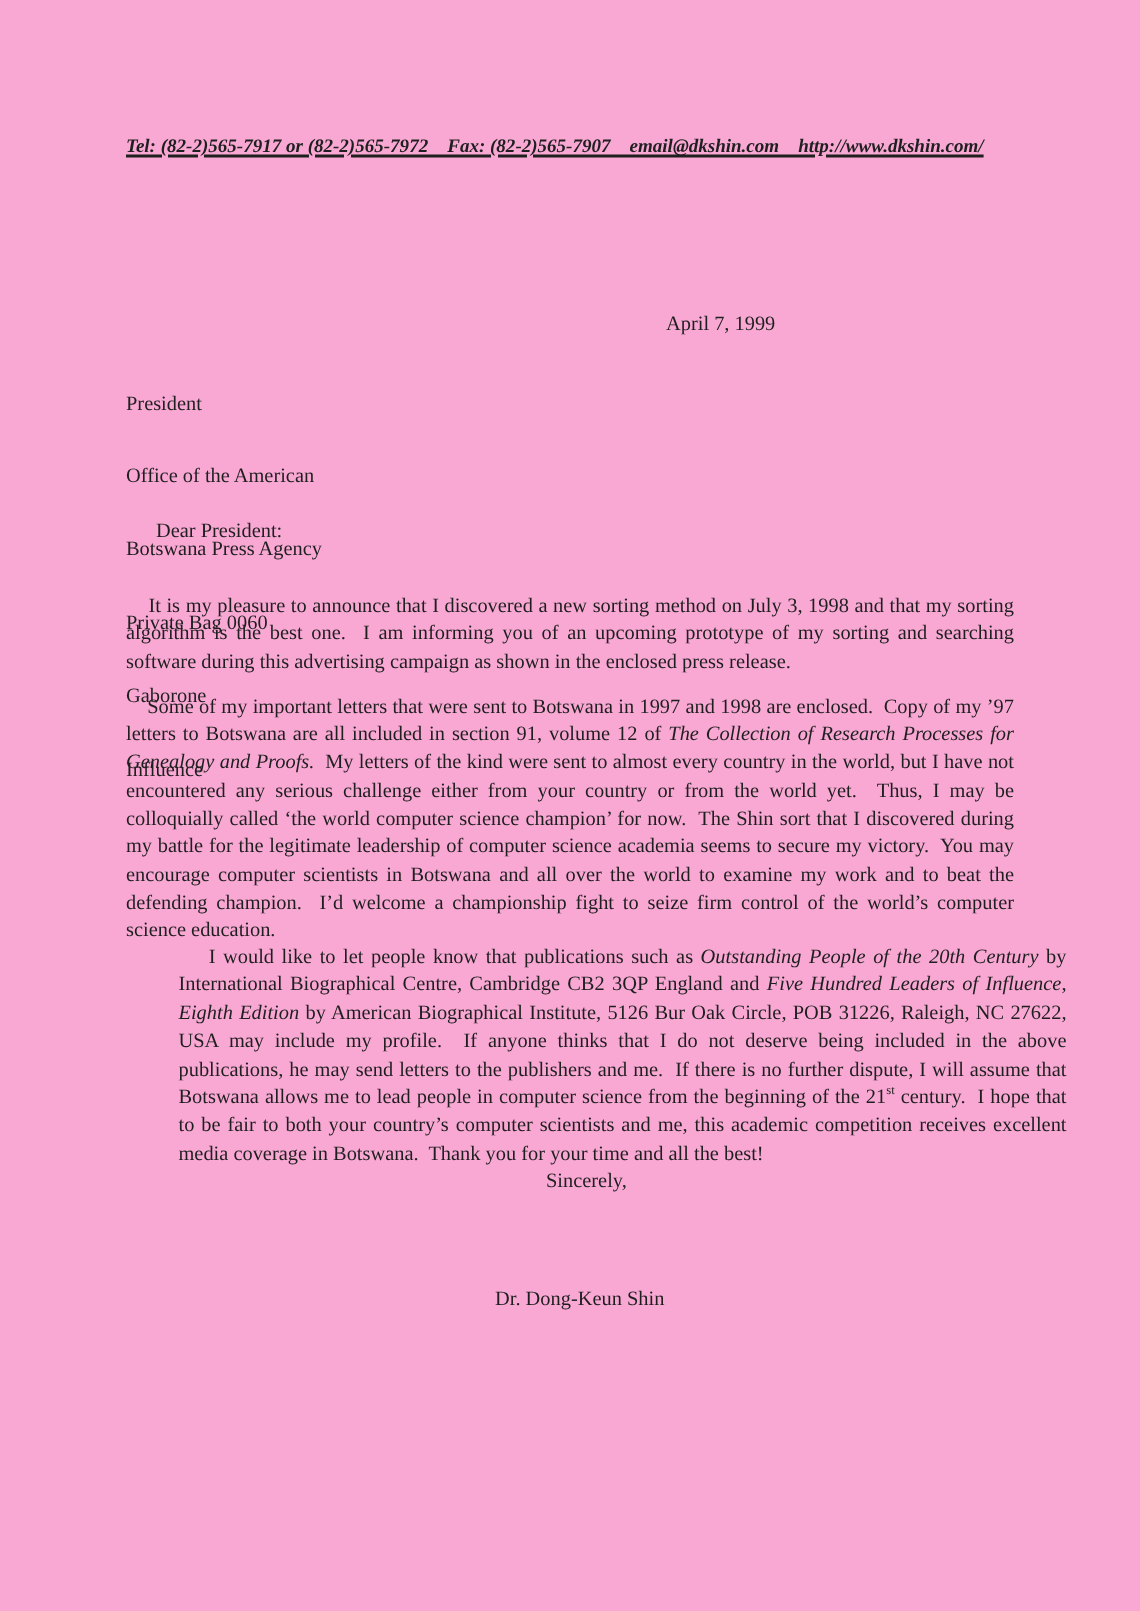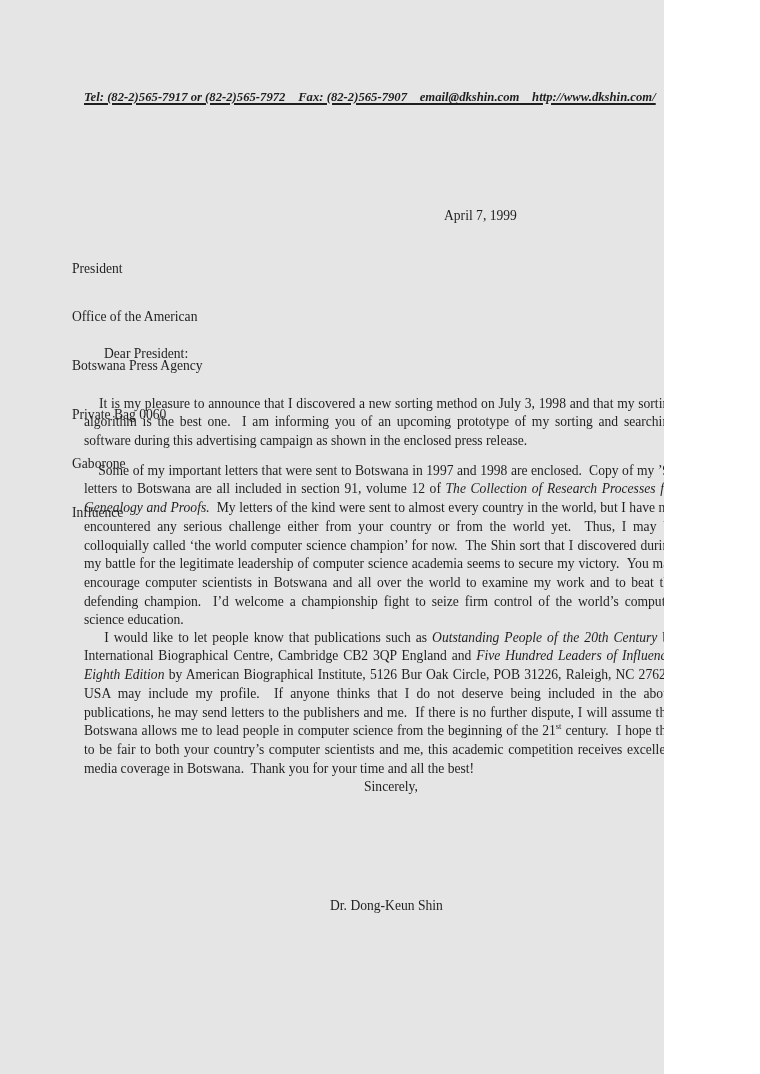--- a/index.html
+++ b/index.html
@@ -3,23 +3,23 @@
 <meta charset="utf-8">
 <title>Letter</title>
 <style>
   html, body {
     margin: 0;
     padding: 0;
     background: #ffffff;
   }
   .page {
     position: relative;
-    width: 664px;
+    width: 760px;
     height: 1074px;
-    background: #e5e5e5;
+    background: #f9a8d4;
     color: #1f1f1f;
     font-family: "Liberation Serif", serif;
     font-size: 13.6px;
     overflow: hidden;
   }
   .contact-header {
     position: absolute;
     left: 84px;
     top: 90px;
     width: 600px;
@@ -40,21 +40,21 @@
     line-height: 14.5px;
     white-space: pre;
   }
   .date-line {
     position: absolute;
     left: 444px;
     top: 208px;
   }
   .recipient-block {
     position: absolute;
-    left: 72px;
+    left: 84px;
     top: 228px;
     line-height: 16.3px;
     white-space: pre;
   }
   .salutation {
     position: absolute;
     left: 84px;
     top: 346px;
     margin-left: 20px;
   }
@@ -62,37 +62,36 @@
     position: absolute;
     left: 84px;
     width: 592px;
     margin: 0;
     text-align: justify;
     line-height: 18.7px;
     white-space: pre-wrap;
   }
   .para-1 { top: 376px; }
   .para-2 { top: 443px; }
-  .para-3 { top: 610px; }
+  .para-3 { top: 610px; margin-left: 35px; }
   .italic { font-style: italic; }
   sup.ord {
     font-size: 0.62em;
     line-height: 0;
     vertical-align: super;
   }
   .closing {
     position: absolute;
     left: 364px;
     top: 779px;
   }
   .signature-name {
     position: absolute;
     left: 330px;
     top: 858px;
-    margin-top: 40px;
   }
   .cc-line {
     position: absolute;
     left: 84px;
     top: 944px;
   }
 </style>
 </head>
 <body>
 

